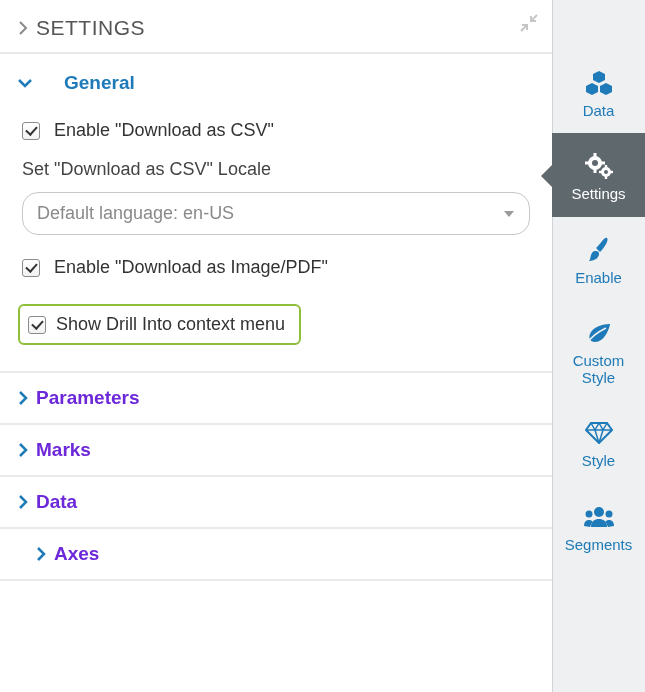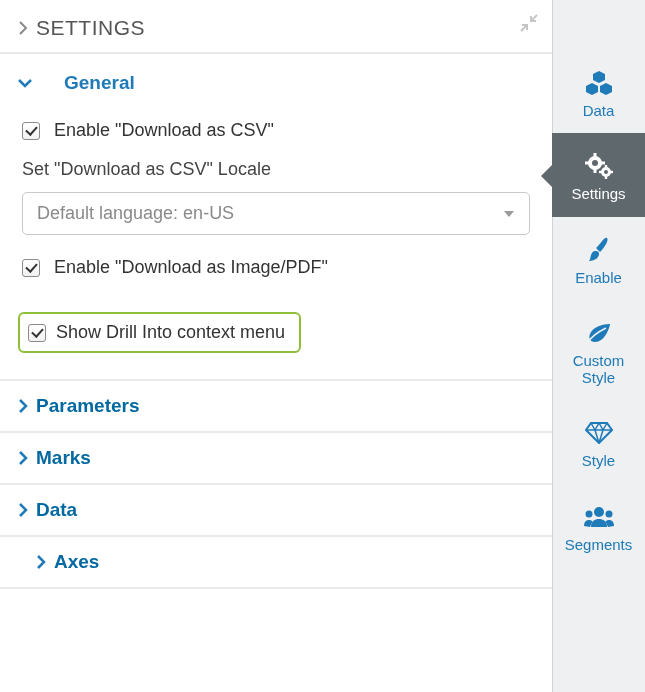--- a/index.html
+++ b/index.html
@@ -95,49 +95,49 @@
     display: block;
     margin-bottom: 12px;
     color: #444;
   }
   .select {
     display: flex;
     align-items: center;
     justify-content: space-between;
     width: 100%;
     border: 1px solid #c8c8c8;
-    border-radius: 5px;
+    border-radius: 16px;
     padding: 10px 14px;
     background: #fff;
     cursor: pointer;
   }
   .select .value {
     color: #8a8a8a;
     font-size: 18px;
   }
   .select .tri {
     color: #9a9a9a;
   }
   .highlight-box {
     display: inline-flex;
     align-items: center;
     border: 2px solid #8fbe3a;
     border-radius: 6px;
     padding: 8px 14px 8px 8px;
-    margin-top: 24px;
+    margin-top: 16px;
   }
   .highlight-box .checkbox {
     margin-right: 10px;
   }
   .collapsed-section {
     padding: 14px 18px;
     border-top: 2px solid #e9e9e9;
     display: flex;
     align-items: center;
-    color: #0369a1;
+    color: #6d28d9;
     font-weight: 600;
     font-size: 19px;
     cursor: pointer;
   }
   .collapsed-section .chev {
     margin-right: 8px;
   }
   .collapsed-section:last-of-type {
     border-bottom: 2px solid #e9e9e9;
     padding-left: 36px;

